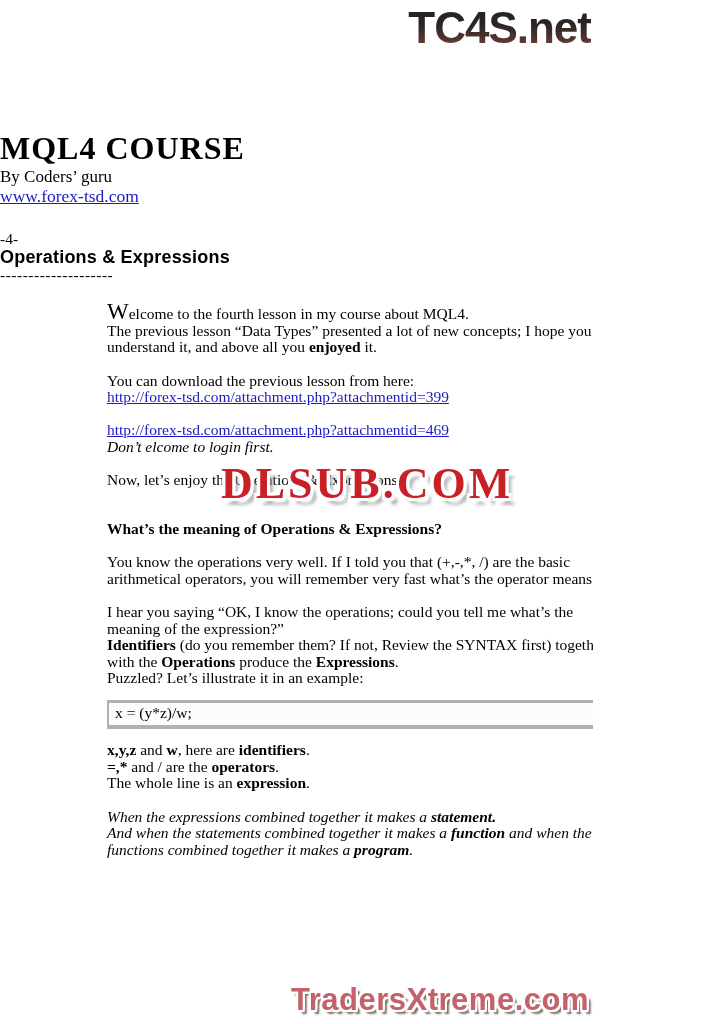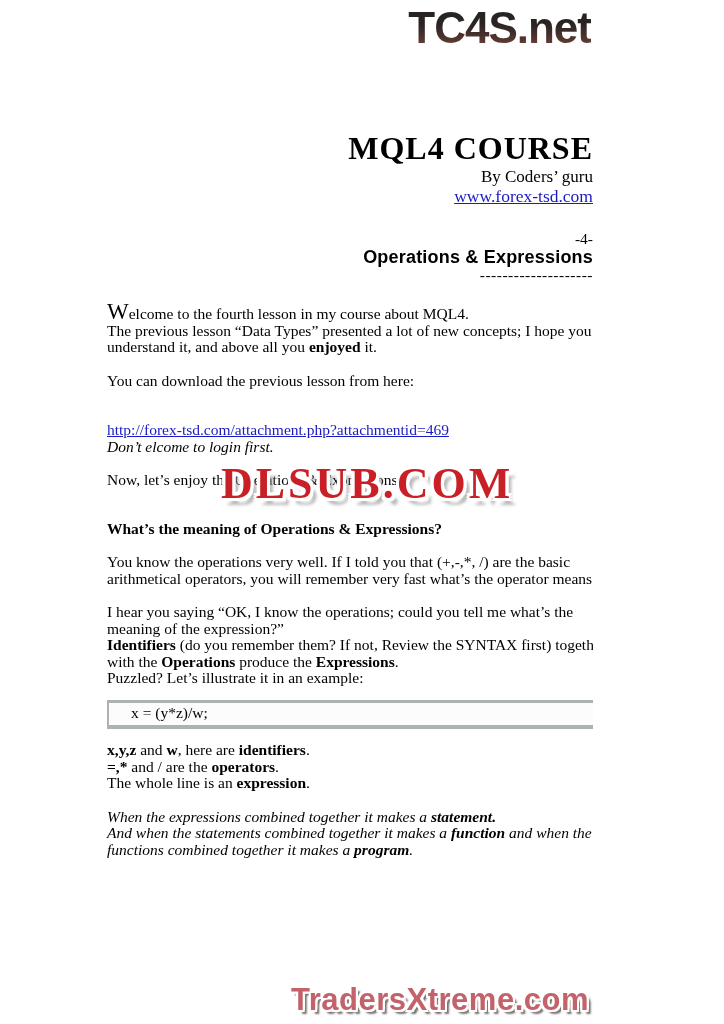--- a/index.html
+++ b/index.html
@@ -11,42 +11,42 @@
   
   .top-logo{
     position:absolute;top:2px;right:2px;
     font-family:"Liberation Sans",sans-serif;font-weight:bold;
     font-size:44px;line-height:52px;letter-spacing:-1px;
     background:linear-gradient(180deg,#262423 0%,#282423 42%,#55352f 72%,#8a544c 100%);
     -webkit-background-clip:text;background-clip:text;color:transparent;
     filter:blur(0.4px);
   }
   
-  .doc-header{position:absolute;top:131px;left:0;width:100%;text-align:right;}
+  .doc-header{position:absolute;top:131px;left:0;width:100%;text-align:left;}
   .course-title{margin:0;font-size:32px;line-height:34px;font-weight:bold;letter-spacing:1px;}
   .byline{font-size:17px;line-height:20px;margin-top:2px;}
   .site-link{color:#1a1ac4;font-size:17.5px;line-height:19px;text-decoration:underline;}
   .lesson-number{margin-top:24px;font-size:15.5px;line-height:17px;}
   .lesson-title{font-family:"Liberation Sans",sans-serif;font-weight:bold;font-size:18px;line-height:21px;letter-spacing:0.2px;}
   .divider-dashes{font-size:15.5px;line-height:14px;letter-spacing:0.5px;}
   
   .content{position:absolute;left:107px;top:300px;width:522px;}
   .content p{margin:0;}
   .p-first{margin-top:4px !important;}
   .gap{margin-top:17px !important;}
   .gap2{margin-top:32px !important;}
   .dropcap{font-size:23px;line-height:16.5px;}
   a.doc-link{color:#1a1ac4;text-decoration:underline;}
   .it{font-style:italic;}
   .meaning-heading{font-weight:bold;}
   
   .code-box{
     margin-top:13px;box-sizing:border-box;width:522px;
     border:2px solid #adb3b3;border-top-width:3px;border-bottom-width:4px;
-    background:#fcfcfd;padding:2px 6px 4px 22px;
+    background:#fcfcfd;padding:2px 6px 4px 6px;
   }
   .ids-block{margin-top:13px !important;}
   
   .watermark{
     position:absolute;left:221px;top:460px;
     font-family:"Liberation Serif",serif;font-weight:bold;
     font-size:44px;line-height:48px;letter-spacing:3px;
     color:#c91f26;
     text-shadow:
       -3px 0 0 #fff,3px 0 0 #fff,0 -3px 0 #fff,0 3px 0 #fff,
@@ -83,21 +83,21 @@
   </header>
 
   <main class="content">
 
     <p class="p-first"><span class="dropcap">W</span><span>elcome to the fourth lesson in my course about MQL4.</span></p>
 
     <p><span>The previous lesson “Data Types” presented a lot of new concepts; I hope you understand it, and above all you </span><b>enjoyed</b><span> it.</span></p>
 
     <p class="gap">
       <span>You can download the previous lesson from here:</span><br>
-      <br>
+      <a class="doc-link" href="#">http://forex-tsd.com/attachment.php?attachmentid=399</a><br>
       <br>
       <a class="doc-link" href="#">http://forex-tsd.com/attachment.php?attachmentid=469</a><br>
       <span class="it">Don’t elcome to login first.</span>
     </p>
 
     <p class="gap">Now, let’s enjoy the Operations &amp; Expressions.</p>
 
     <p class="gap2 meaning-heading">What’s the meaning of Operations &amp; Expressions?</p>
 
     <p class="gap">You know the operations very well. If I told you that (+,-,*, /) are the basic arithmetical operators, you will remember very fast what’s the operator means.</p>

